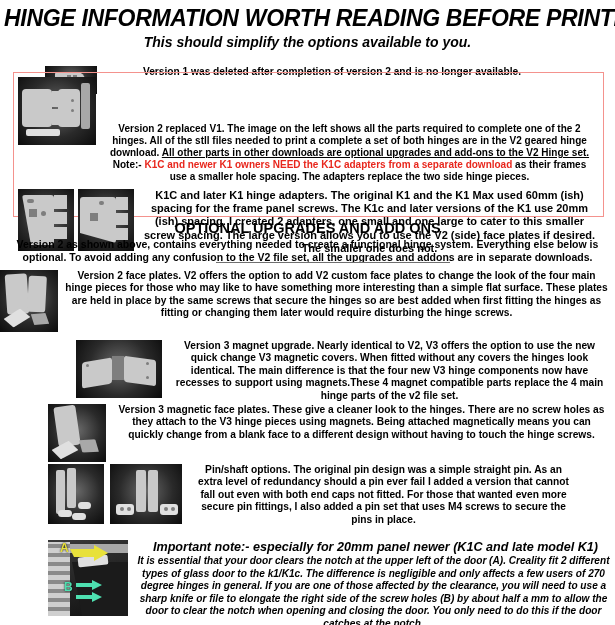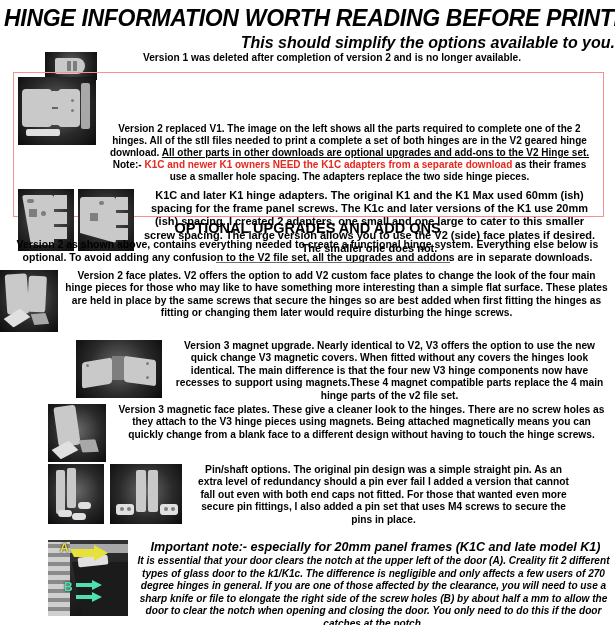--- a/index.html
+++ b/index.html
@@ -22,25 +22,25 @@
     font-weight: bold;
     font-style: italic;
     font-size: 23px;
     letter-spacing: -0.3px;
     line-height: 1.05;
     margin: 6px 0 0 0;
     padding: 0 4px;
     white-space: nowrap;
   }
   .doc-subtitle {
-    text-align: right;
+    text-align: center;
     font-weight: bold;
     font-style: italic;
-    font-size: 16px;
-    margin: 4px 0 0 0;
+    font-size: 14px;
+    margin: 4px 0 16px 0;
   }
 
   
   .row {
     display: flex;
     align-items: flex-start;
   }
 
   
   .photo {
@@ -328,16 +328,16 @@
     </svg>
     <span class="arrow-lbl" style="left:12px;top:1px;color:#e8e13a;">A</span>
 
     <svg style="position:absolute;left:26px;top:38px;" width="36" height="26" viewBox="0 0 36 26">
       <path d="M2 5 L18 5 L18 2 L28 7 L18 12 L18 9 L2 9 Z" fill="#4ee0b0"></path>
       <path d="M2 17 L18 17 L18 14 L28 19 L18 24 L18 21 L2 21 Z" fill="#4ee0b0"></path>
     </svg>
     <span class="arrow-lbl" style="left:16px;top:40px;color:#4ee0b0;">B</span>
   </div>
   <div style="flex:1 1 auto;">
-    <div id="important-note-title">Important note:- especially for 20mm panel frames (K1C and late model K1)</div>
+    <div id="important-note-title">Important note:- especially for 20mm panel newer (K1C and late model K1)</div>
     <div class="caption">It is essential that your door clears the notch at the upper left of the door (A). Creality fit 2 different types of glass door to the k1/K1c. The difference is negligible and only affects a few users of 270 degree hinges in general. If you are one of those affected by the clearance, you will need to use a sharp knife or file to elongate the right side of the screw holes (B) by about half a mm to allow the door to clear the notch when opening and closing the door. You only need to do this if the door catches at the notch.</div>
   </div>
 </div>
 
 </body></html>

